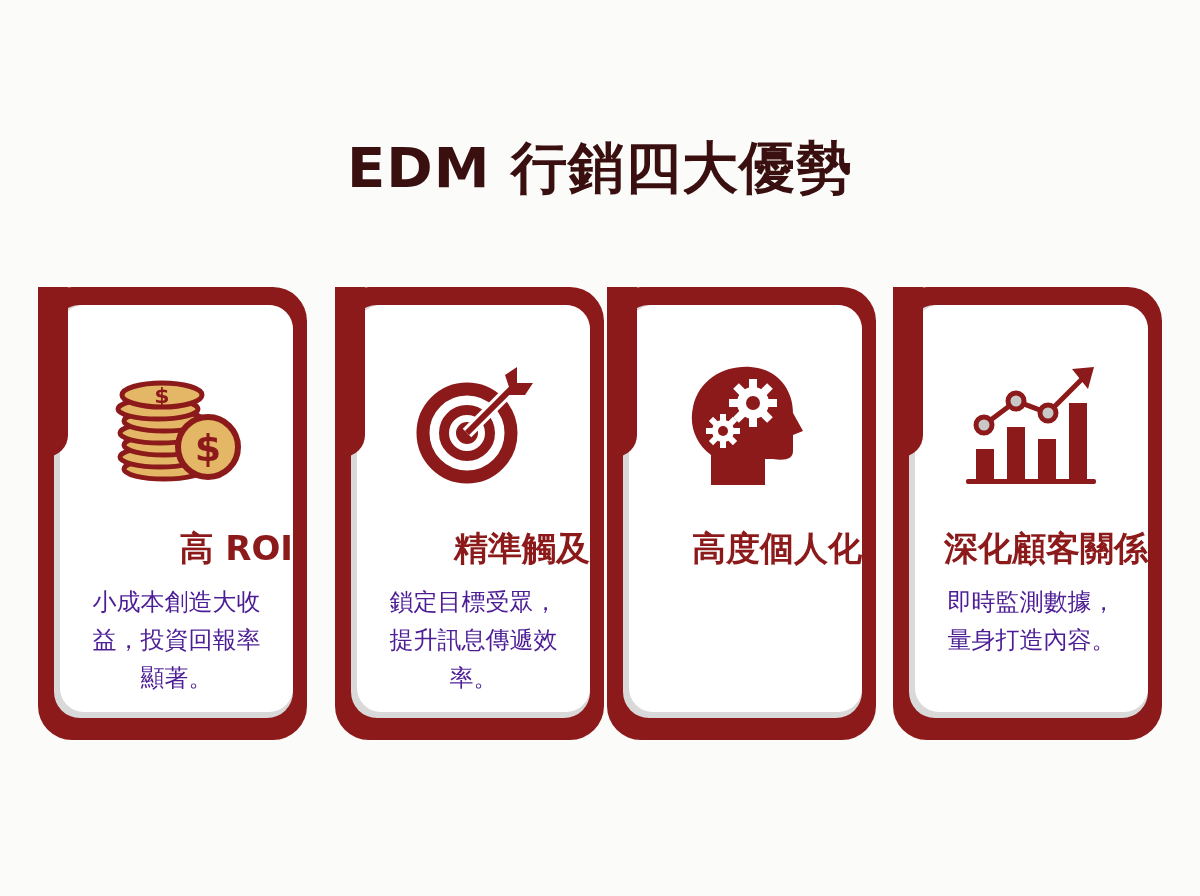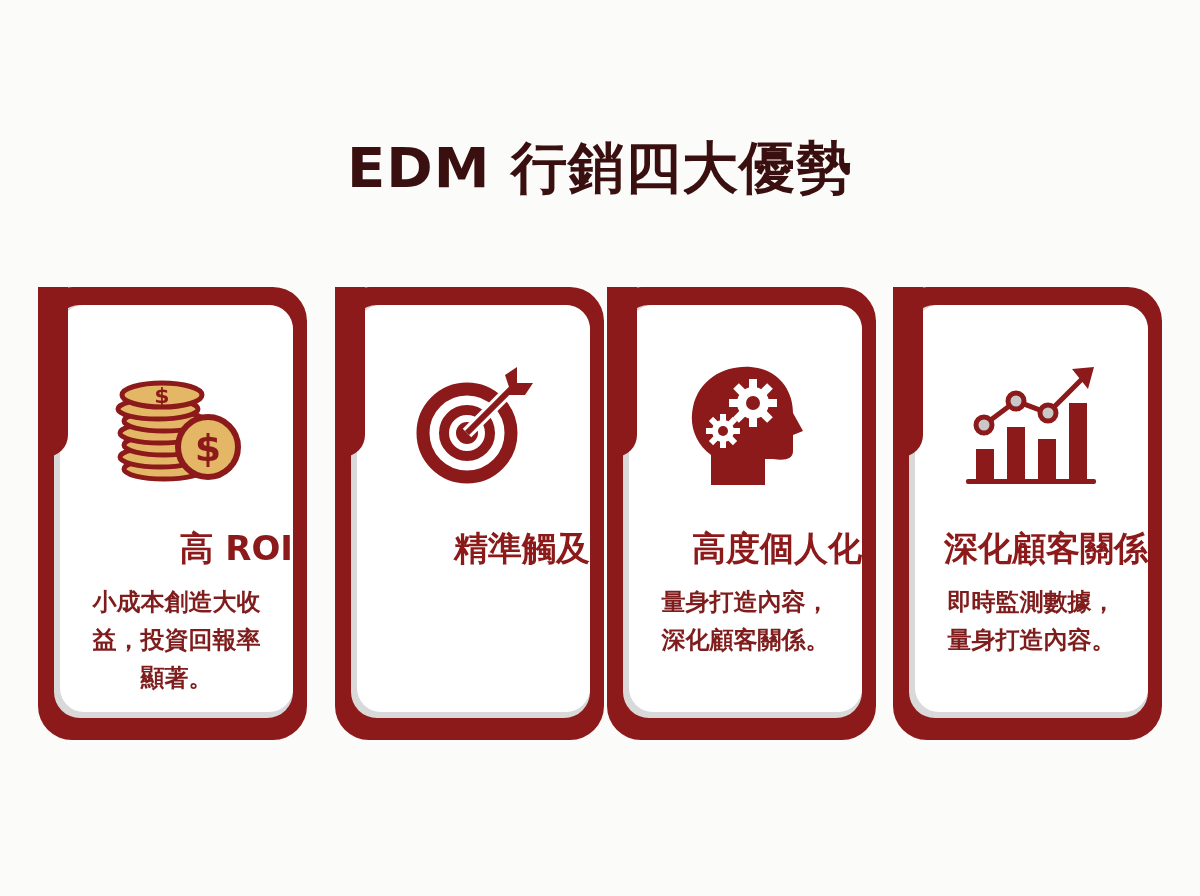--- a/index.html
+++ b/index.html
@@ -85,22 +85,22 @@
       color: #8c1a1a;
       line-height: 50px;
     }
     .card-desc {
       position: absolute;
       left: 22px;
       right: 22px;
       top: 278px;
       text-align: center;
       font-size: 24px;
-      font-weight: bold;
-      color: #7f1d1d;
+      font-weight: normal;
+      color: #4c1d95;
       line-height: 38px;
     }
   </style>
 </head>
 <body>
 
 <div class="page">
 
   <div class="title">EDM 行銷四大優勢</div>
 
@@ -139,20 +139,21 @@
               <circle cx="58" cy="68" r="44" stroke-width="13"></circle>
               <circle cx="58" cy="68" r="23" stroke-width="10"></circle>
             </g>
             <circle cx="58" cy="68" r="11" fill="#8c1a1a"></circle>
             <line x1="58" y1="68" x2="108" y2="18" stroke="#ffffff" stroke-width="12"></line>
             <line x1="58" y1="68" x2="106" y2="20" stroke="#8c1a1a" stroke-width="6"></line>
             <polygon points="96,10 108,2 108,18 124,18 116,30 100,30 100,22" fill="#8c1a1a"></polygon>
           </svg>
         </div>
         <div class="card-title">精準觸及</div>
+        <div class="card-desc">鎖定目標受眾，提升訊息傳遞效率。</div>
       </div>
     </div>
     <div class="card-tab"></div>
   </div>
 
   <div class="card" style="left:607px;">
     <div class="card-inner">
       <div class="card-face">
         <div class="icon-wrap">
           <svg width="130" height="124" viewBox="0 0 130 124">
@@ -183,21 +184,20 @@
                   <rect x="-17" y="-3" width="8" height="6"></rect>
                   <rect x="9" y="-3" width="8" height="6"></rect>
                 </g>
               </g>
             </g>
             <circle cx="72" cy="40" r="7" fill="#8c1a1a"></circle>
             <circle cx="42" cy="68" r="5" fill="#8c1a1a"></circle>
           </svg>
         </div>
         <div class="card-title">高度個人化</div>
-        <div class="card-desc">量身打造內容，深化顧客關係。</div>
       </div>
     </div>
     <div class="card-tab"></div>
   </div>
 
   <div class="card" style="left:893px;">
     <div class="card-inner">
       <div class="card-face">
         <div class="icon-wrap">
           <svg width="140" height="124" viewBox="0 0 140 124">

